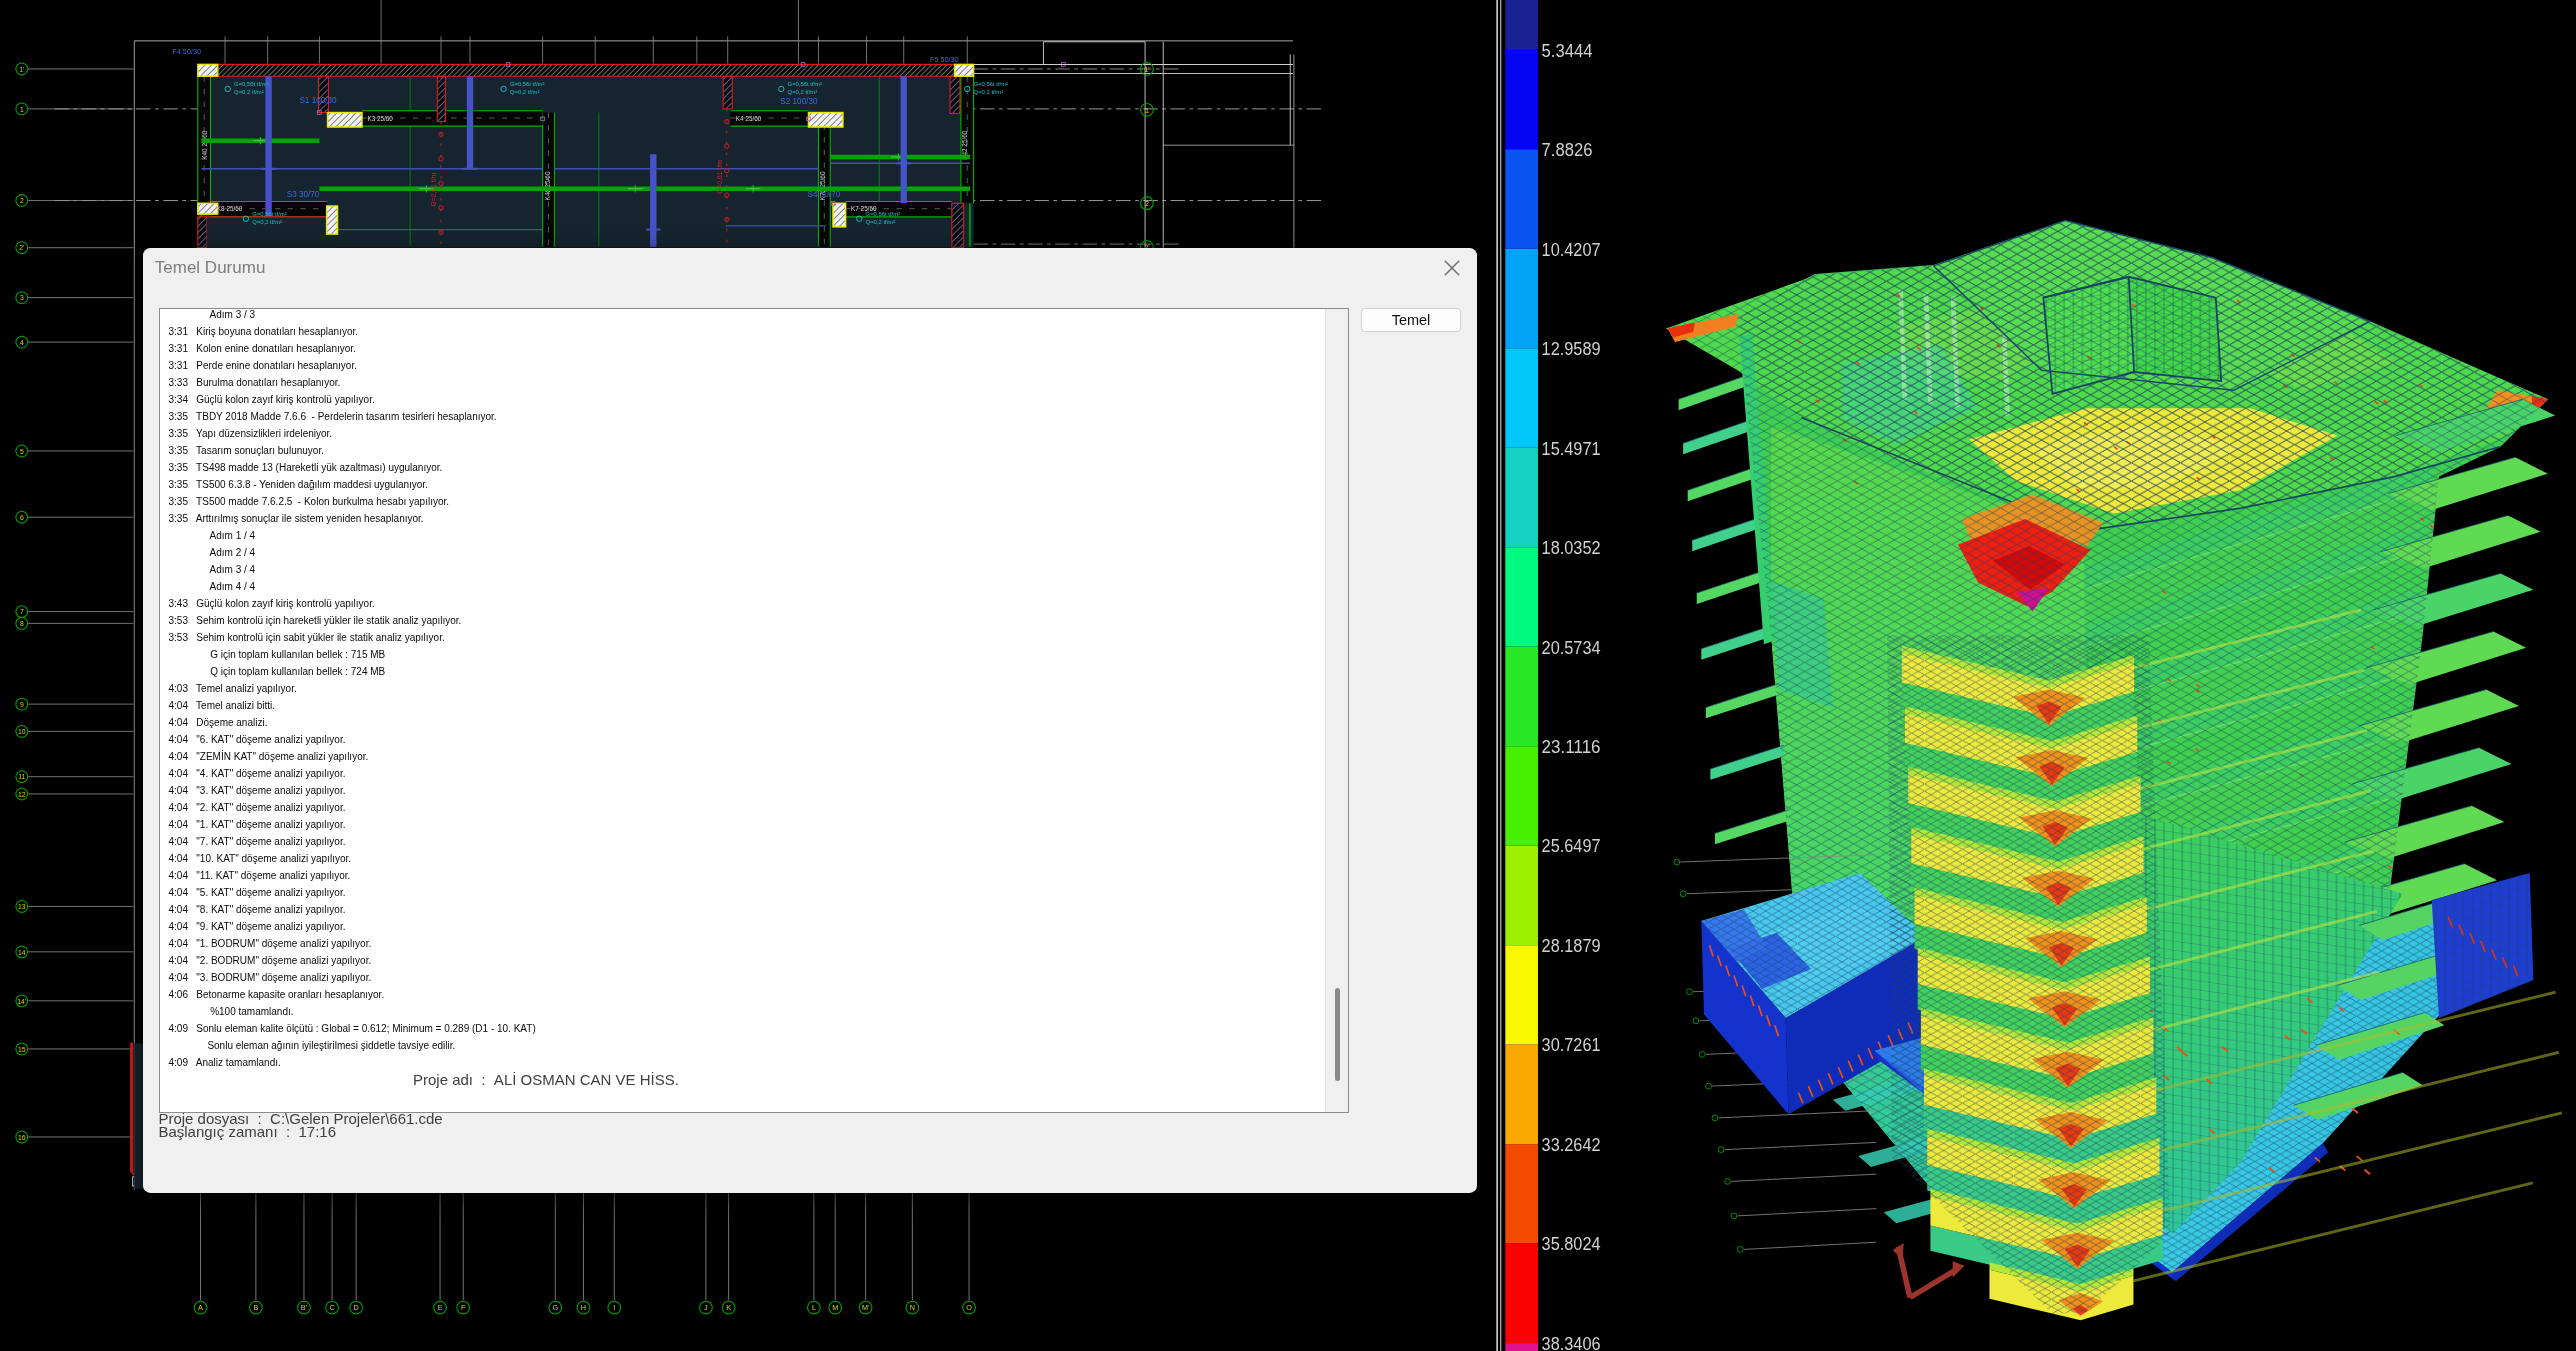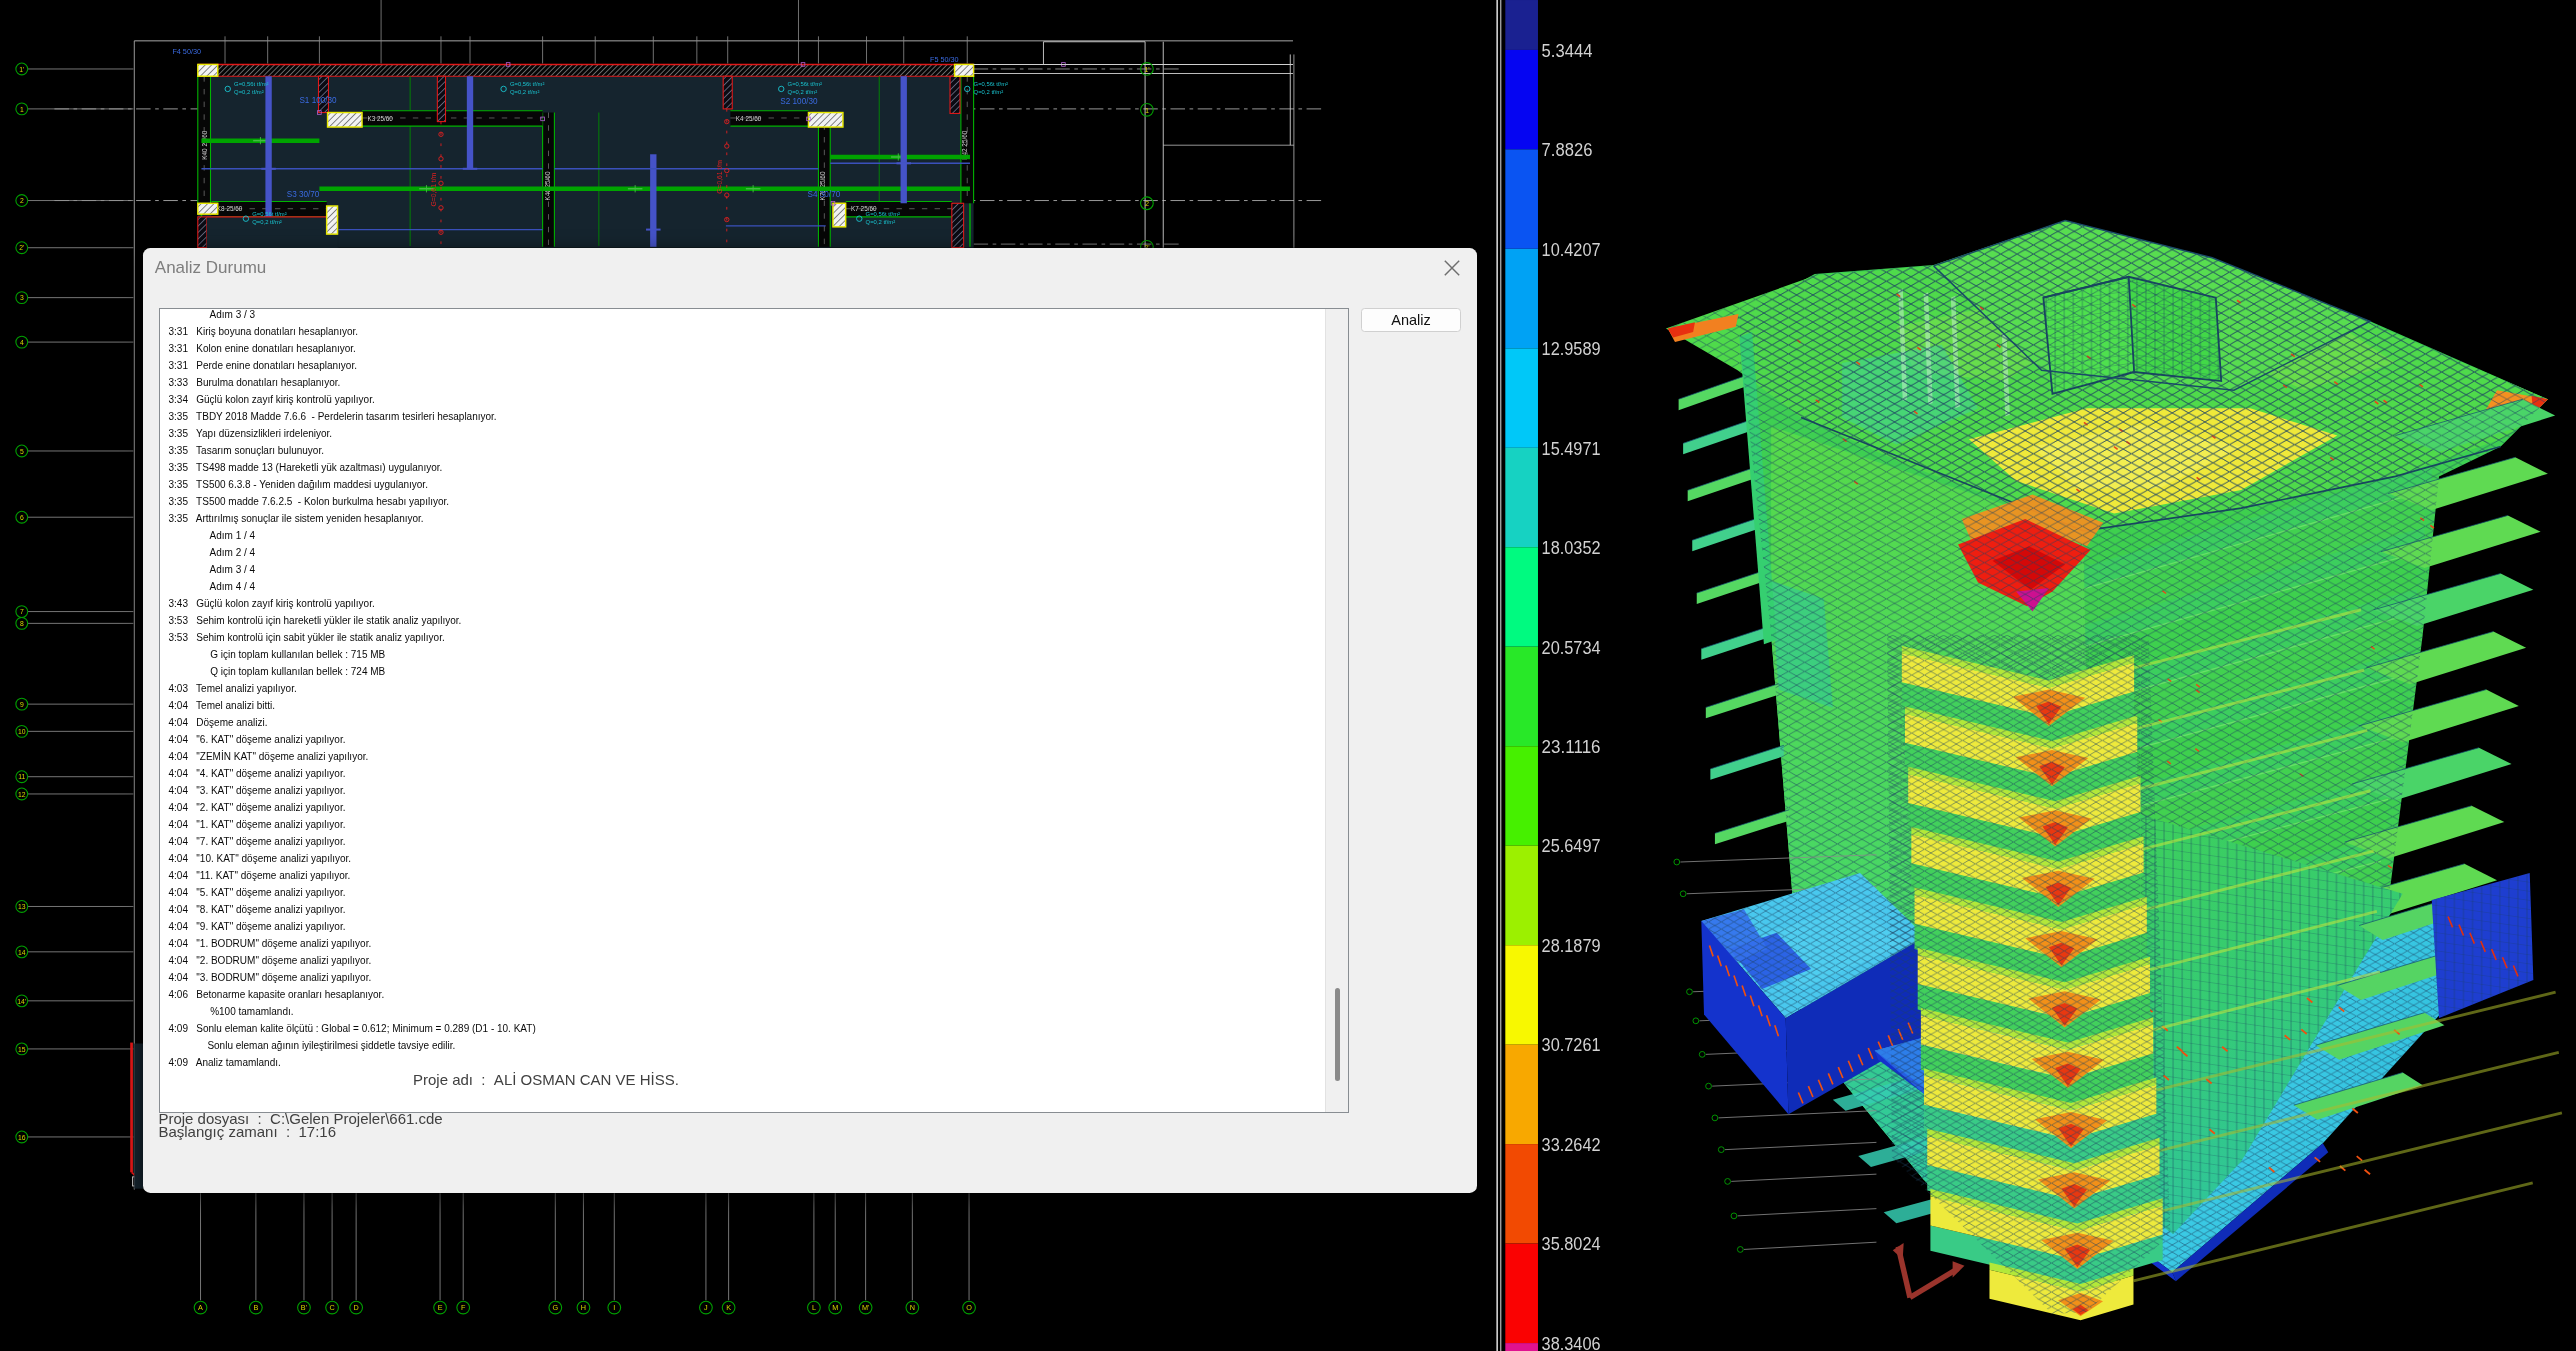--- a/index.html
+++ b/index.html
@@ -739,21 +739,21 @@
     <line x1="2351.3" y1="1411.6" x2="2791.3" y2="1303.6" stroke="#aebc2a" stroke-width="3.2" opacity="0.55"></line>
     <polygon points="2268.2,1433.0 2293.0,1425.0 2317.8,1434.0 2293.0,1450.6" fill="#f29018"></polygon>
     <polygon points="2284.3,1443.0 2293.0,1438.0 2301.7,1444.0 2293.0,1449.3" fill="#e83810"></polygon>
     <polygon points="2080.0,700.0 2368.0,700.0 2392.0,1360.0 2300.0,1446.0 2262.0,1448.0 2085.0,1275.0" fill="url(#meshT2)"></polygon>
     <line x1="2105.0" y1="1430.0" x2="2092.0" y2="1374.0" stroke="#9a342c" stroke-width="6"></line>
     <line x1="2105.0" y1="1430.0" x2="2158.0" y2="1398.0" stroke="#9a342c" stroke-width="6"></line>
     <polygon points="2086.0,1378.0 2098.0,1370.0 2097.0,1388.0" fill="#9a342c"></polygon>
     <polygon points="2152.0,1390.0 2165.0,1395.0 2152.0,1408.0" fill="#9a342c"></polygon>
   </svg>
 <div id="dlg">
-  <div id="dlgtitle">Analiz Durumu</div>
+  <div id="dlgtitle">Temel Durumu</div>
   <svg id="dlgx" width="18" height="18" viewBox="0 0 20 20">
       <path d="M2 2 L18 18 M18 2 L2 18" stroke="#6e6e6e" stroke-width="1.6" fill="none"></path>
     </svg>
   <div id="logbox">
       <div id="logtxt">               Adım 3 / 3
 3:31   Kiriş boyuna donatıları hesaplanıyor.
 3:31   Kolon enine donatıları hesaplanıyor.
 3:31   Perde enine donatıları hesaplanıyor.
 3:33   Burulma donatıları hesaplanıyor.
 3:34   Güçlü kolon zayıf kiriş kontrolü yapılıyor.
@@ -792,17 +792,17 @@
 4:04   "2. BODRUM" döşeme analizi yapılıyor.
 4:04   "3. BODRUM" döşeme analizi yapılıyor.
 4:06   Betonarme kapasite oranları hesaplanıyor.
                %100 tamamlandı.
 4:09   Sonlu eleman kalite ölçütü : Global = 0.612; Minimum = 0.289 (D1 - 10. KAT)
               Sonlu eleman ağının iyileştirilmesi şiddetle tavsiye edilir.
 4:09   Analiz tamamlandı.</div>
     <div id="sbtrack"></div>
       <div id="sbthumb"></div>
   </div>
-  <div id="okbtn">Analiz</div>
+  <div id="okbtn">Temel</div>
   <div class="binfo" style="left:15.4px;top:875px">Başlangıç zamanı&nbsp;&nbsp;:&nbsp;&nbsp;17:16</div>
   <div class="binfo" style="left:270px;top:823px">Proje adı&nbsp;&nbsp;:&nbsp;&nbsp;ALİ OSMAN CAN VE HİSS.</div>
   <div class="binfo" style="left:15.4px;top:862px">Proje dosyası&nbsp;&nbsp;:&nbsp;&nbsp;C:\Gelen Projeler\661.cde</div>
 </div>
 
 </body></html>

